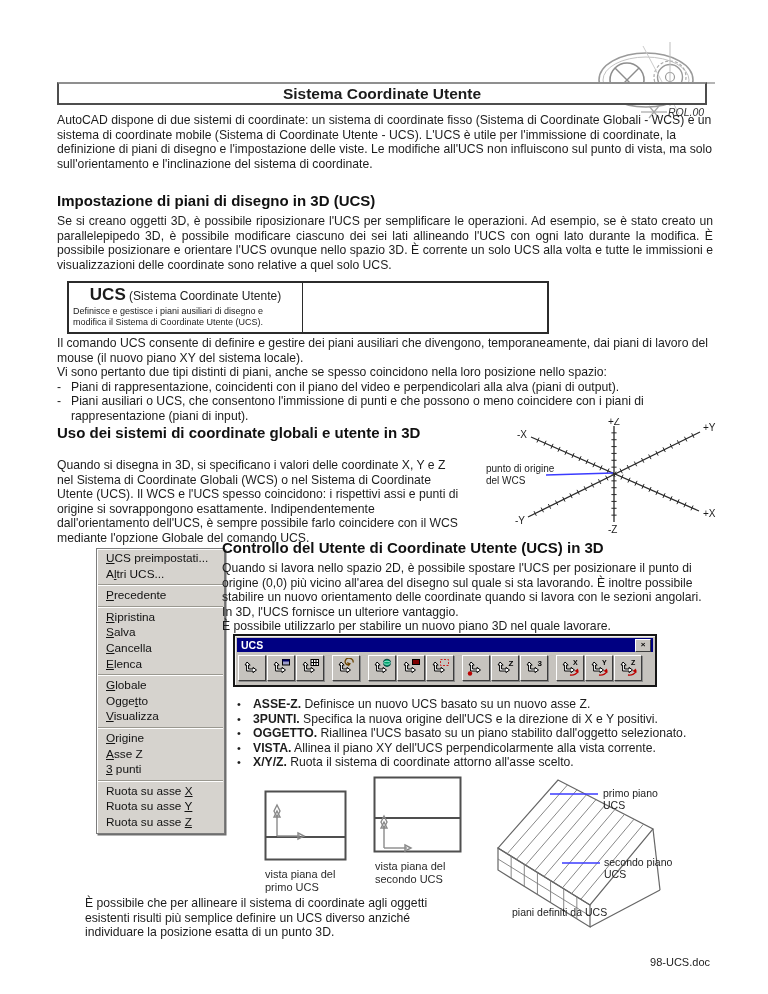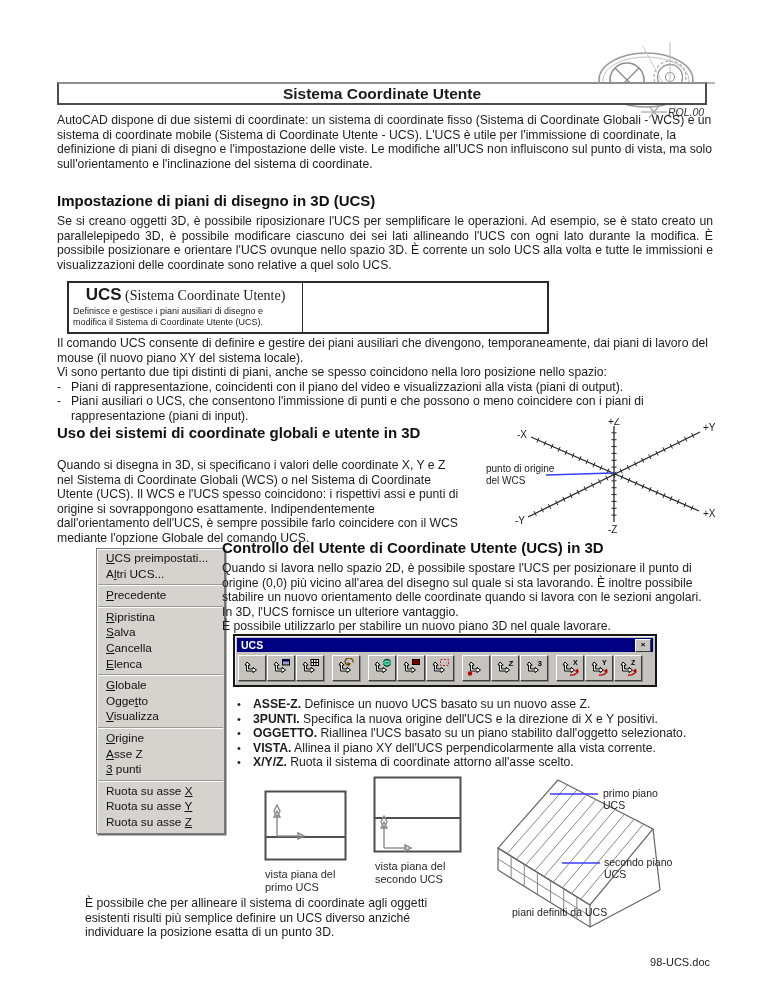--- a/index.html
+++ b/index.html
@@ -13,21 +13,21 @@
   .title-box{left:57px;top:82px;width:646px;height:19px;border:2px solid #4d4d4d;border-top-color:#8f8f8f;
              background:#fff;text-align:center;}
   .title-box span{font-size:15.5px;font-weight:bold;line-height:19px;}
   .rol{left:668px;top:106px;font-size:10.5px;font-style:italic;color:#333;}
   
   .cmd-table{left:67px;top:281px;width:478px;height:49px;border:2px solid #2b2b2b;display:flex;background:#fff;}
   .cmd-left{width:234px;border-right:1px solid #2b2b2b;padding:2px 4px 0 4px;box-sizing:border-box;}
   .cmd-right{flex:1;}
   .cmd-head{text-align:center;white-space:nowrap;}
   .cmd-name{font-size:17px;font-weight:bold;}
-  .cmd-suffix{font-size:14px;font-family:Liberation Serif, serif;}
+  .cmd-suffix{font-size:12px;}
   .cmd-desc{font-size:9px;line-height:10.5px;margin-top:1px;}
   
   .hy-item{display:flex;}
   .hy-item .dash{width:14px;flex:none;}
   
   .menu{left:96px;top:548px;width:127px;background:#d6d3ce;border:1px solid #7c7c7c;
         box-shadow:inset 1px 1px 0 #ffffff, 1.5px 1.5px 0 #6e6e6e;padding:2px 0;}
   .menu-item{height:15.6px;line-height:15.6px;padding-left:9px;font-size:11.8px;color:#111;white-space:nowrap;cursor:default;}
   .menu-sep{height:0;border-top:1px solid #9a9890;border-bottom:1px solid #ffffff;margin:2px 1px;}
   
@@ -90,21 +90,21 @@
       <div class="cmd-desc">Definisce e gestisce i piani ausiliari di disegno e modifica il Sistema di Coordinate Utente (UCS).</div>
     </div>
     <div class="cmd-right"></div>
   </div>
 
   <div class="abs body-text" style="left:57px;top:336px;width:658px;">
     <div>Il comando UCS consente di definire e gestire dei piani ausiliari che divengono, temporaneamente, dai piani di lavoro del mouse (il nuovo piano XY del sistema locale).</div>
     <div>Vi sono pertanto due tipi distinti di piani, anche se spesso coincidono nella loro posizione nello spazio:</div>
     <div class="hy-item">
       <span class="dash">-</span>
-      <span>Piani di rappresentazione, coincidenti con il piano del video e visualizzazioni alla vista (piani di output).</span>
+      <span>Piani di rappresentazione, coincidenti con il piano del video e perpendicolari alla alva (piani di output).</span>
     </div>
     <div class="hy-item">
       <span class="dash">-</span>
       <span>Piani ausiliari o UCS, che consentono l'immissione di punti e che possono o meno coincidere con i piani di rappresentazione (piani di input).</span>
     </div>
   </div>
 
   <h2 class="abs sec" style="left:57px;top:424px;">Uso dei sistemi di coordinate globali e utente in 3D</h2>
   <p class="abs body-text" style="left:57px;top:458px;width:404px;margin:0;">Quando si disegna in 3D, si specificano i valori delle coordinate X, Y e Z nel Sistema di Coordinate Globali (WCS) o nel Sistema di Coordinate Utente (UCS). Il WCS e l'UCS spesso coincidono: i rispettivi assi e punti di origine si sovrappongono esattamente. Indipendentemente dall'orientamento dell'UCS, è sempre possibile farlo coincidere con il WCS mediante l'opzione Globale del comando UCS.</p>
 

